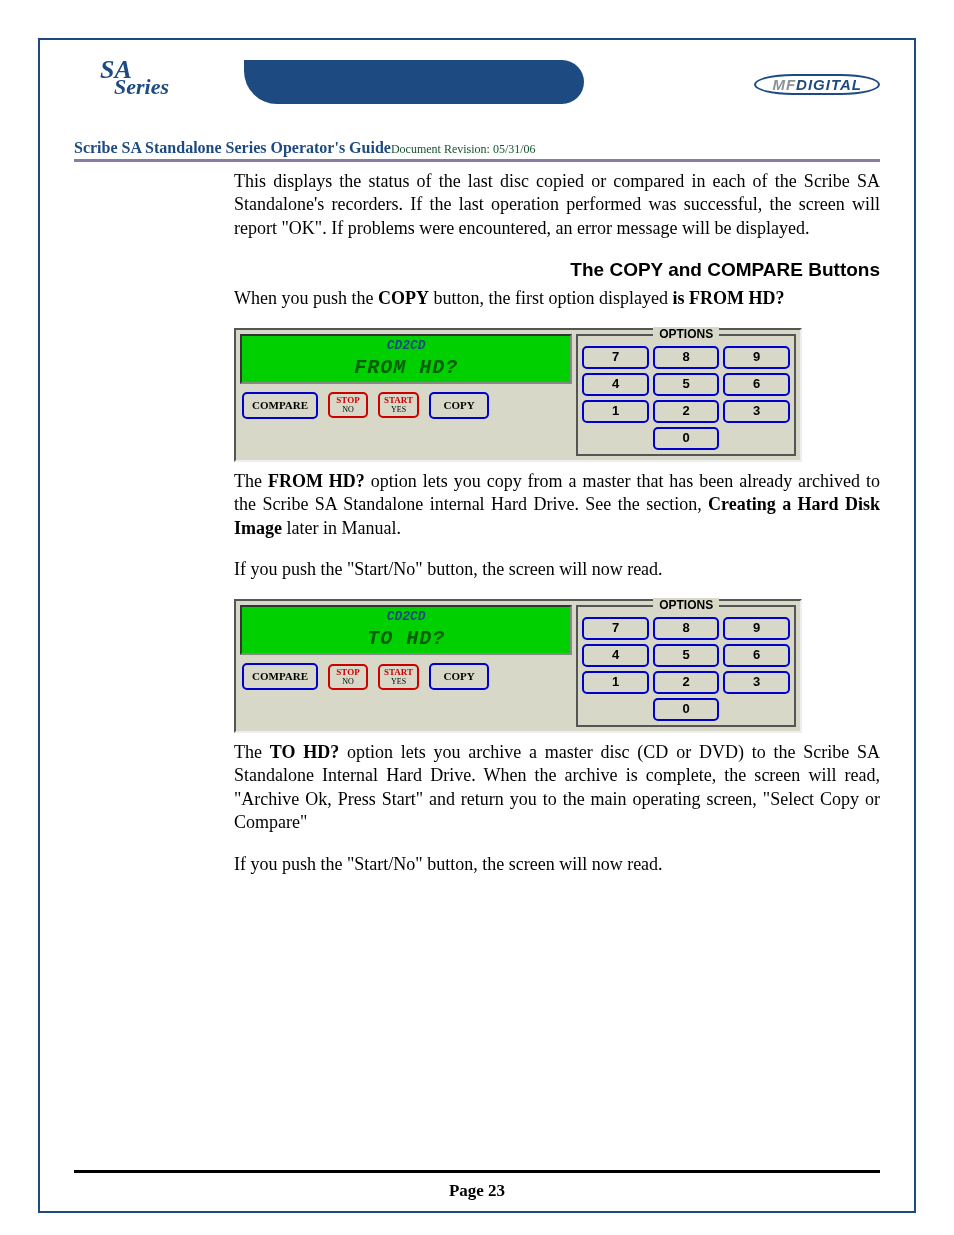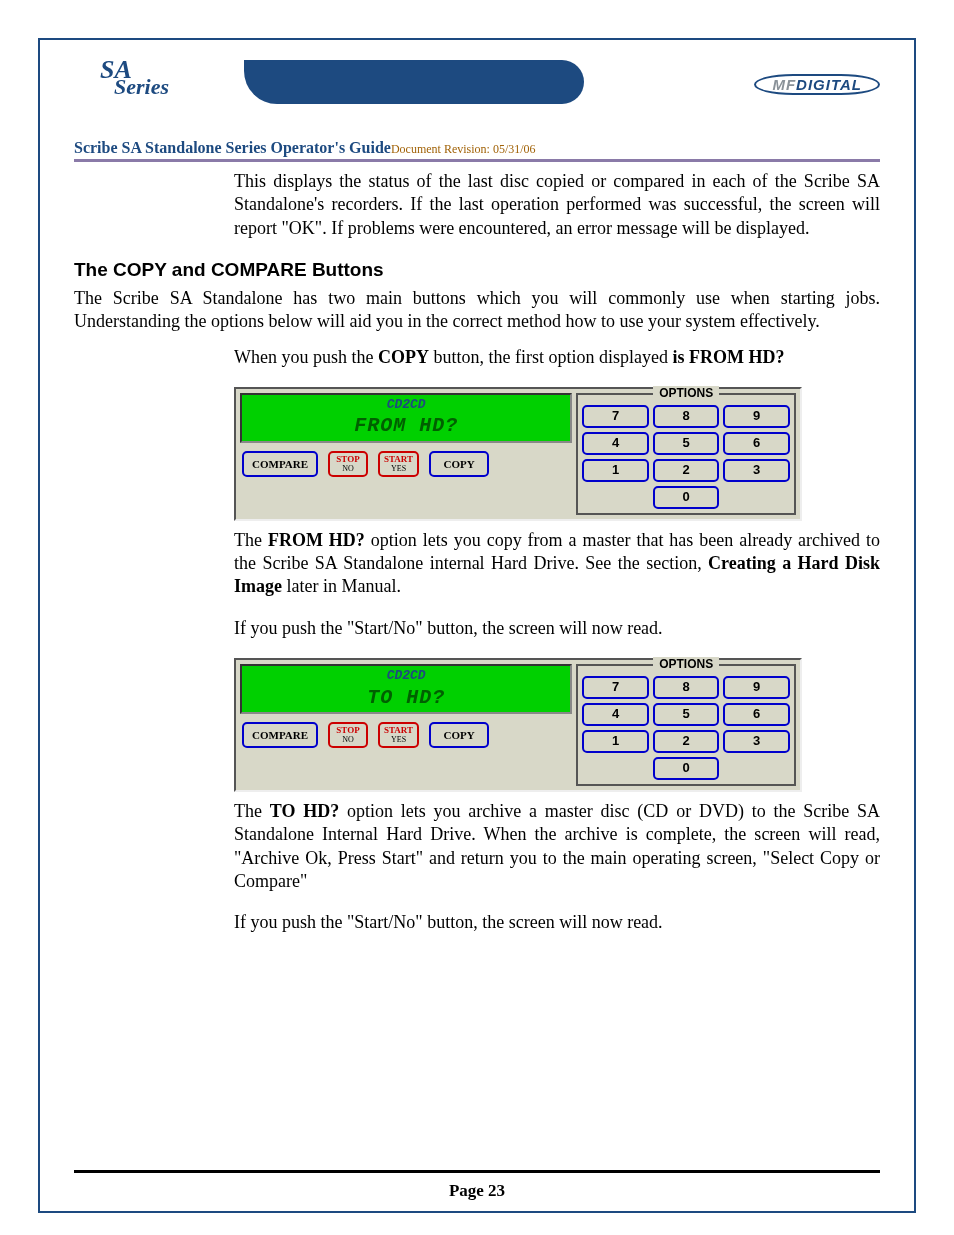--- a/index.html
+++ b/index.html
@@ -38,24 +38,24 @@
     padding: 0 16px;
   }
   .mf-logo .blue { color: #1d4a80; }
   .header-line {
     position: absolute; left: 0; right: 0; top: 46px;
     display: flex; justify-content: flex-start; align-items: baseline;
     border-bottom: 3px solid #8a7aa8;
     padding-bottom: 2px;
   }
   .doc-title { font-weight: bold; color: #1d4a80; font-size: 16px; }
-  .doc-rev { font-size: 12px; color: #a16207; margin-top: 36px; }
+  .doc-rev { font-size: 12px; color: #14532d; margin-top: 36px; }
   .content { flex: 1; padding-top: 40px; font-size: 18px; line-height: 1.3; }
   .para-indent { margin-left: 160px; text-align: justify; margin-bottom: 18px; font-family: Liberation Serif, serif; }
-  .section-title { font-family: Arial, sans-serif; font-weight: bold; font-size: 19px; margin-bottom: 4px; }
+  .section-title { font-family: Arial, sans-serif; font-weight: bold; font-size: 19px; margin-bottom: 4px; text-align: right; }
   .full-para { text-align: justify; margin-bottom: 12px; }
   .panel-wrap { margin-left: 160px; margin-bottom: 8px; }
   .panel {
     display: flex; gap: 4px; background: #d8d8c8;
     border: 2px solid #555; border-right-color: #eee; border-bottom-color: #eee;
     padding: 4px; width: 568px;
   }
   .lcd-col { flex: 1.6; display: flex; flex-direction: column; gap: 6px; }
   .lcd {
     background: #00d000; border: 2px solid #333;
@@ -109,21 +109,20 @@
       <span class="doc-title">Scribe SA Standalone Series Operator's Guide</span>
       <span class="doc-rev">Document Revision: 05/31/06</span>
     </div>
   </div>
 
   <div class="content">
 
     <p class="para-indent">This displays the status of the last disc copied or compared in each of the Scribe SA Standalone's recorders. If the last operation performed was successful, the screen will report "OK". If problems were encountered, an error message will be displayed.</p>
 
     <h2 class="section-title">The COPY and COMPARE Buttons</h2>
-    <p class="full-para">The Scribe SA Standalone has two main buttons which you will commonly use when starting jobs.  Understanding the options below will aid you in the correct method how to use your system effectively.</p>
 
     <p class="para-indent">
       <span>When you push the </span><b>COPY</b><span> button, the first option displayed </span><b>is FROM HD?</b>
     </p>
 
     <div class="panel-wrap">
       <div class="panel">
         <div class="lcd-col">
           <div class="lcd">
             <div class="lcd-brand">CD2CD</div>

